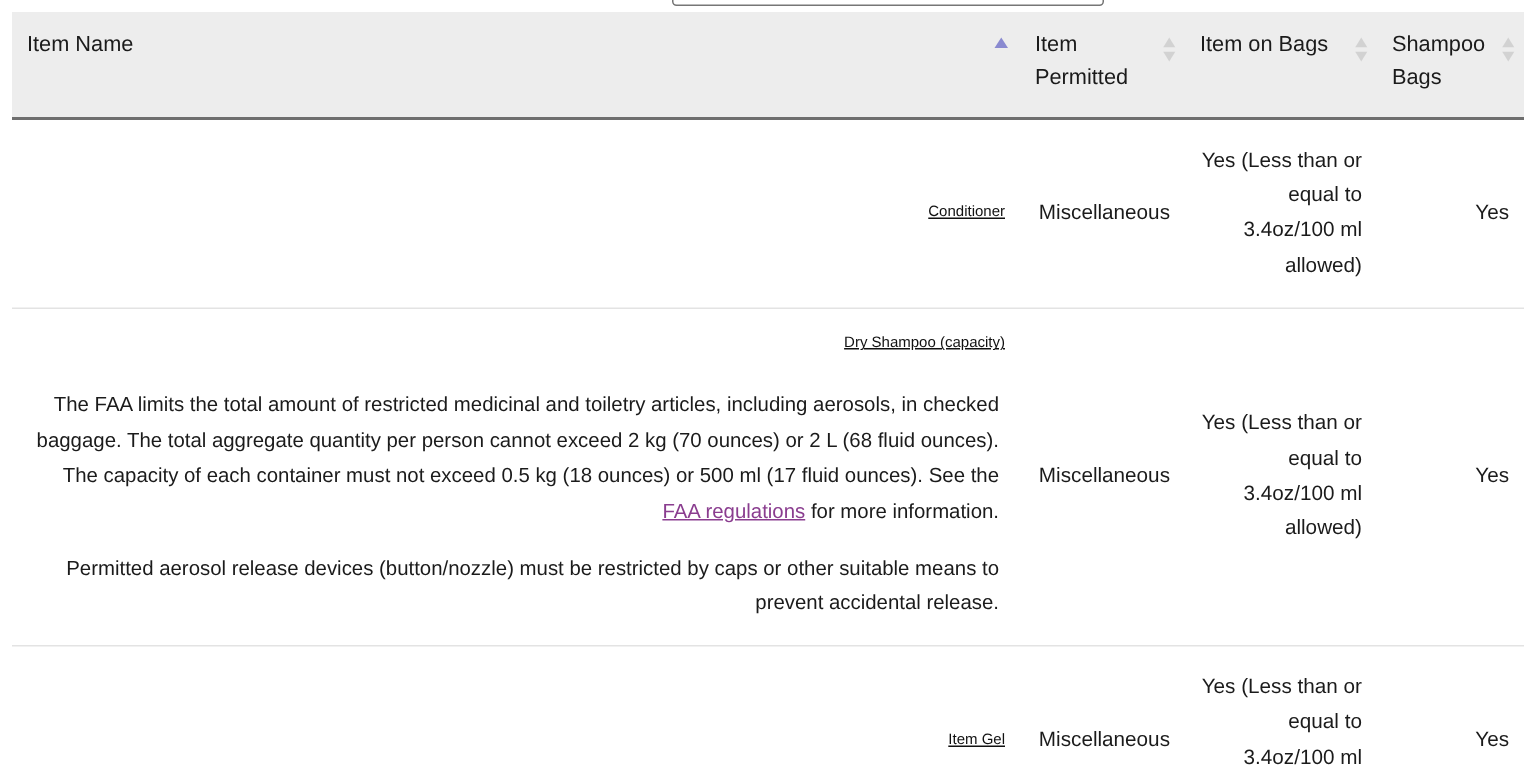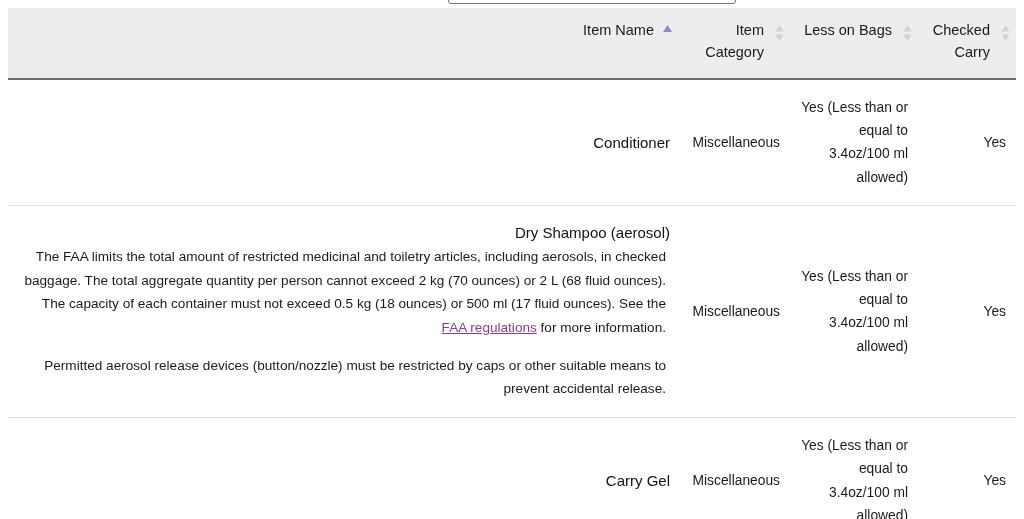--- a/index.html
+++ b/index.html
@@ -57,21 +57,21 @@
   }
 
   thead tr {
     background: #ededed;
   }
 
   thead th {
     background: #ededed;
     border-bottom: 2px solid #6e6e6e;
     padding: 12px 10px 14px 10px;
-    text-align: right;
+    text-align: left;
     vertical-align: top;
     font-weight: normal;
     font-size: 14.5px;
     color: #1b1b1b;
     line-height: 1.5;
     position: relative;
     cursor: pointer;
     user-select: none;
   }
 
@@ -112,26 +112,27 @@
   }
 
   tbody tr:last-child td { border-bottom: 1px solid #e3e3e3; }
 
   td.c-name { padding-left: 8px; }
   td.c-category,
   td.c-carry,
   td.c-checked { vertical-align: middle; }
 
   .item-title {
-    font-size: 15px;
+    font-size: 10px;
     color: #111111;
     line-height: 1.4;
-  }
-
-  .item-desc { margin-top: 2px; }
+    text-decoration: underline;
+  }
+
+  .item-desc { margin-top: 22px; }
   .item-desc p {
     margin: 0 0 14px 0;
     font-size: 13.6px;
     line-height: 1.73;
     color: #1b1b1b;
     max-width: 650px;
   }
   .item-desc p:last-child { margin-bottom: 0; }
 
   .desc-link {
@@ -163,41 +164,41 @@
           <th class="col-name">
             <span class="th-inner">Item Name</span>
             <span class="sort-icon sort-pos-name">
               <svg width="11" height="16" viewBox="0 0 11 16">
                 <polygon points="5.5,3 10,10 1,10" fill="#8a8ad0"></polygon>
               </svg>
             </span>
           </th>
 
           <th class="col-category">
-            <span class="th-inner">Item Category</span>
+            <span class="th-inner">Item Permitted</span>
             <span class="sort-icon sort-pos-category">
               <svg width="9" height="18" viewBox="0 0 9 18">
                 <polygon points="4.5,1 8.5,7.5 0.5,7.5" fill="#d2d2d2"></polygon>
                 <polygon points="4.5,17 8.5,10.5 0.5,10.5" fill="#d2d2d2"></polygon>
               </svg>
             </span>
           </th>
 
           <th class="col-carry">
-            <span class="th-inner">Less on Bags</span>
+            <span class="th-inner">Item on Bags</span>
             <span class="sort-icon sort-pos-carry">
               <svg width="9" height="18" viewBox="0 0 9 18">
                 <polygon points="4.5,1 8.5,7.5 0.5,7.5" fill="#d2d2d2"></polygon>
                 <polygon points="4.5,17 8.5,10.5 0.5,10.5" fill="#d2d2d2"></polygon>
               </svg>
             </span>
           </th>
 
           <th class="col-checked">
-            <span class="th-inner">Checked Carry</span>
+            <span class="th-inner">Shampoo Bags</span>
             <span class="sort-icon sort-pos-checked">
               <svg width="9" height="18" viewBox="0 0 9 18">
                 <polygon points="4.5,1 8.5,7.5 0.5,7.5" fill="#d2d2d2"></polygon>
                 <polygon points="4.5,17 8.5,10.5 0.5,10.5" fill="#d2d2d2"></polygon>
               </svg>
             </span>
           </th>
 
         </tr>
       </thead>
@@ -206,33 +207,33 @@
           <tr>
             <td class="c-name">
               <div class="item-title">Conditioner</div>
             </td>
             <td class="c-category"><span class="cell-text">Miscellaneous</span></td>
             <td class="c-carry"><span class="cell-text">Yes (Less than or equal to 3.4oz/100 ml allowed)</span></td>
             <td class="c-checked"><span class="cell-text">Yes</span></td>
           </tr>
           <tr>
             <td class="c-name">
-              <div class="item-title">Dry Shampoo (aerosol)</div>
+              <div class="item-title">Dry Shampoo (capacity)</div>
               <div class="item-desc">
                 <p><span>The FAA limits the total amount of restricted medicinal and toiletry articles, including aerosols, in checked baggage. The total aggregate quantity per person cannot exceed 2 kg (70 ounces) or 2 L (68 fluid ounces). The capacity of each container must not exceed 0.5 kg (18 ounces) or 500 ml (17 fluid ounces). See the </span><a class="desc-link">FAA regulations</a><span> for more information.</span></p>
                 <p><span>Permitted aerosol release devices (button/nozzle) must be restricted by caps or other suitable means to prevent accidental release.</span></p>
               </div>
             </td>
             <td class="c-category"><span class="cell-text">Miscellaneous</span></td>
             <td class="c-carry"><span class="cell-text">Yes (Less than or equal to 3.4oz/100 ml allowed)</span></td>
             <td class="c-checked"><span class="cell-text">Yes</span></td>
           </tr>
           <tr>
             <td class="c-name">
-              <div class="item-title">Carry Gel</div>
+              <div class="item-title">Item Gel</div>
             </td>
             <td class="c-category"><span class="cell-text">Miscellaneous</span></td>
             <td class="c-carry"><span class="cell-text">Yes (Less than or equal to 3.4oz/100 ml allowed)</span></td>
             <td class="c-checked"><span class="cell-text">Yes</span></td>
           </tr>
         </tbody>
     </table>
   </div>
 
 </div>

